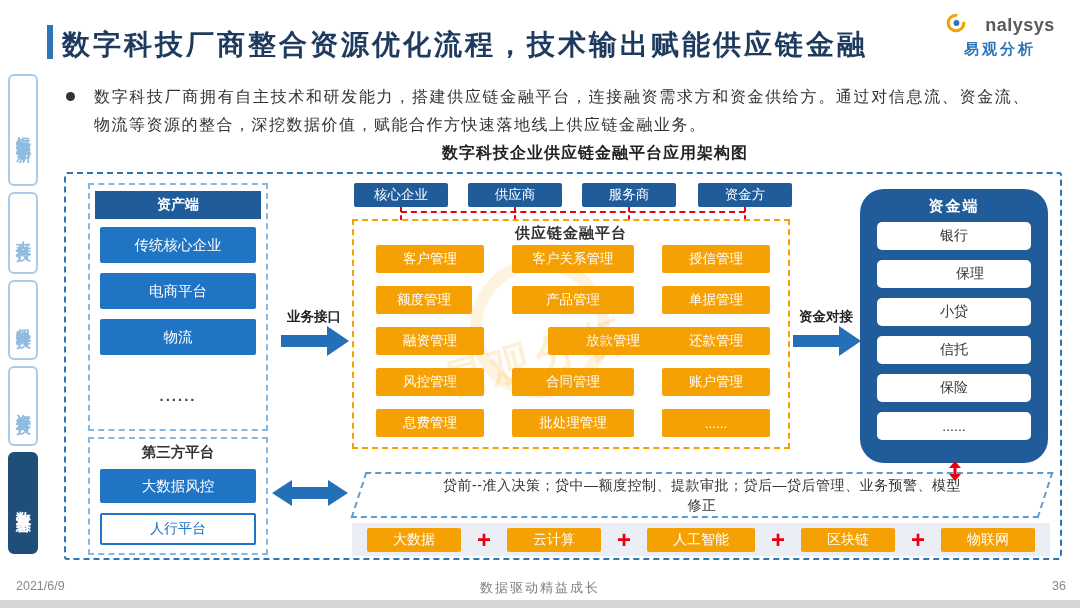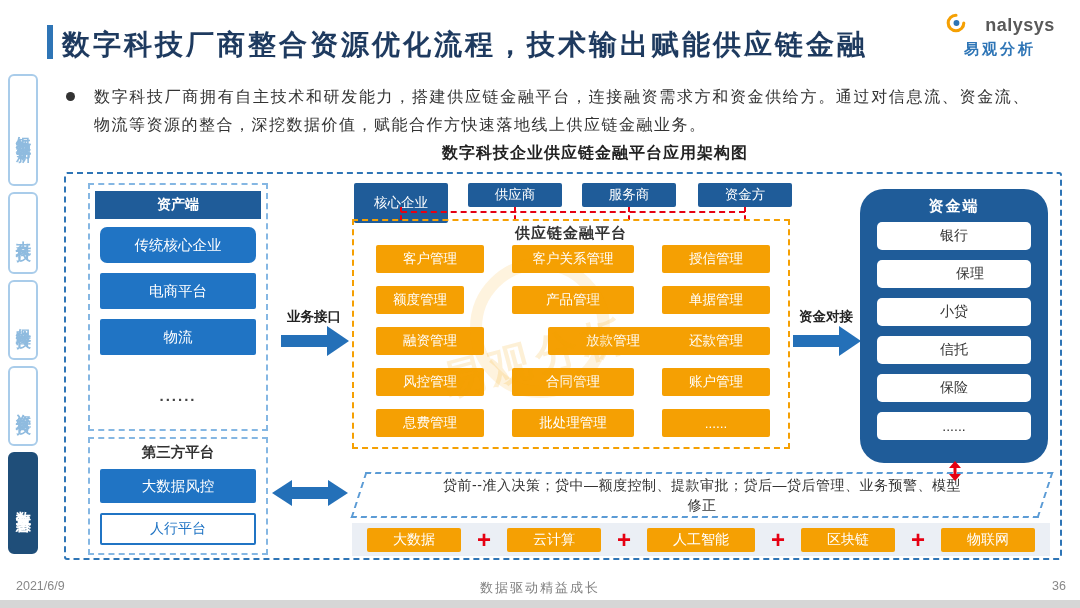--- a/index.html
+++ b/index.html
@@ -102,56 +102,56 @@
   <div class="tab" style="top:366px;height:80px;">资管科技</div>
   <div class="tab active" style="top:452px;height:102px;">数字普惠</div>
 
   <div class="abs frame"></div>
 
   <div class="abs wm-ring"></div>
   <div class="abs wm-text">易观分析</div>
 
   <div class="abs panel-dash" style="left:88px;top:183px;width:180px;height:248px;">
     <div class="hdr-dark flexc" style="position:absolute;top:6px;left:5px;right:5px;height:28px;">资产端</div>
-    <div class="box-blue flexc" style="position:absolute;left:10px;top:42px;width:156px;height:36px;border-radius:7px;">传统核心企业</div>
+    <div class="box-blue flexc" style="position:absolute;left:10px;top:42px;width:156px;height:36px;">传统核心企业</div>
     <div class="box-blue flexc" style="position:absolute;left:10px;top:88px;width:156px;height:36px;">电商平台</div>
     <div class="box-blue flexc" style="position:absolute;left:10px;top:134px;width:156px;height:36px;">物流</div>
     <div class="dots-dark flexc" style="position:absolute;left:10px;top:198px;width:156px;height:24px;">......</div>
   </div>
 
   <div class="abs panel-dash" style="left:88px;top:437px;width:180px;height:118px;">
     <div style="position:absolute;top:4px;left:0;width:100%;text-align:center;font-size:14.5px;font-weight:bold;color:#333;">第三方平台</div>
     <div class="box-blue flexc" style="position:absolute;left:10px;top:30px;width:156px;height:34px;">大数据风控</div>
     <div class="box-blue-outline flexc" style="position:absolute;left:10px;top:74px;width:156px;height:32px;">人行平台</div>
   </div>
 
   <div class="abs arrow-label" style="left:281px;top:308px;width:66px;">业务接口</div>
   <div class="abs" style="left:281px;top:326px;">
     <svg width="68" height="30">
         <rect x="0" y="9" width="46" height="12" fill="#2470B8"></rect>
         <polygon points="46,0 68,15 46,30" fill="#2470B8"></polygon>
       </svg>
   </div>
 
-  <div class="abs role-box flexc" style="left:354px;top:183px;width:94px;height:40px;font-family:Liberation Serif, serif;">核心企业</div>
+  <div class="abs role-box flexc" style="left:354px;top:183px;width:94px;height:24px;font-family:Liberation Serif, serif;">核心企业</div>
   <div class="abs role-box flexc" style="left:468px;top:183px;width:94px;height:24px;">供应商</div>
   <div class="abs role-box flexc" style="left:582px;top:183px;width:94px;height:24px;">服务商</div>
   <div class="abs role-box flexc" style="left:698px;top:183px;width:94px;height:24px;">资金方</div>
 
   <div class="abs red-dash-h" style="left:401px;top:211px;width:344px;"></div>
   <div class="abs red-dash-v" style="left:400px;top:207px;height:13px;"></div>
   <div class="abs red-dash-v" style="left:514px;top:207px;height:13px;"></div>
   <div class="abs red-dash-v" style="left:628px;top:207px;height:13px;"></div>
   <div class="abs red-dash-v" style="left:744px;top:207px;height:13px;"></div>
 
   <div class="abs platform">
     <div class="platform-title">供应链金融平台</div>
 
     <div class="pm box-orange flexc" style="left:22px;top:24px;width:108px;">客户管理</div>
-    <div class="pm box-orange flexc" style="left:22px;top:65px;width:88px;">额度管理</div>
+    <div class="pm box-orange flexc" style="left:22px;top:65px;width:96px;">额度管理</div>
     <div class="pm box-orange flexc" style="left:22px;top:106px;width:108px;">融资管理</div>
     <div class="pm box-orange flexc" style="left:22px;top:147px;width:108px;">风控管理</div>
     <div class="pm box-orange flexc" style="left:22px;top:188px;width:108px;">息费管理</div>
 
     <div class="pm box-orange flexc" style="left:158px;top:24px;width:122px;">客户关系管理</div>
     <div class="pm box-orange flexc" style="left:158px;top:65px;width:122px;">产品管理</div>
     <div class="pm box-orange flexc" style="left:158px;top:106px;width:130px;margin-left:36px;">放款管理</div>
     <div class="pm box-orange flexc" style="left:158px;top:147px;width:122px;">合同管理</div>
     <div class="pm box-orange flexc" style="left:158px;top:188px;width:122px;">批处理管理</div>
 

